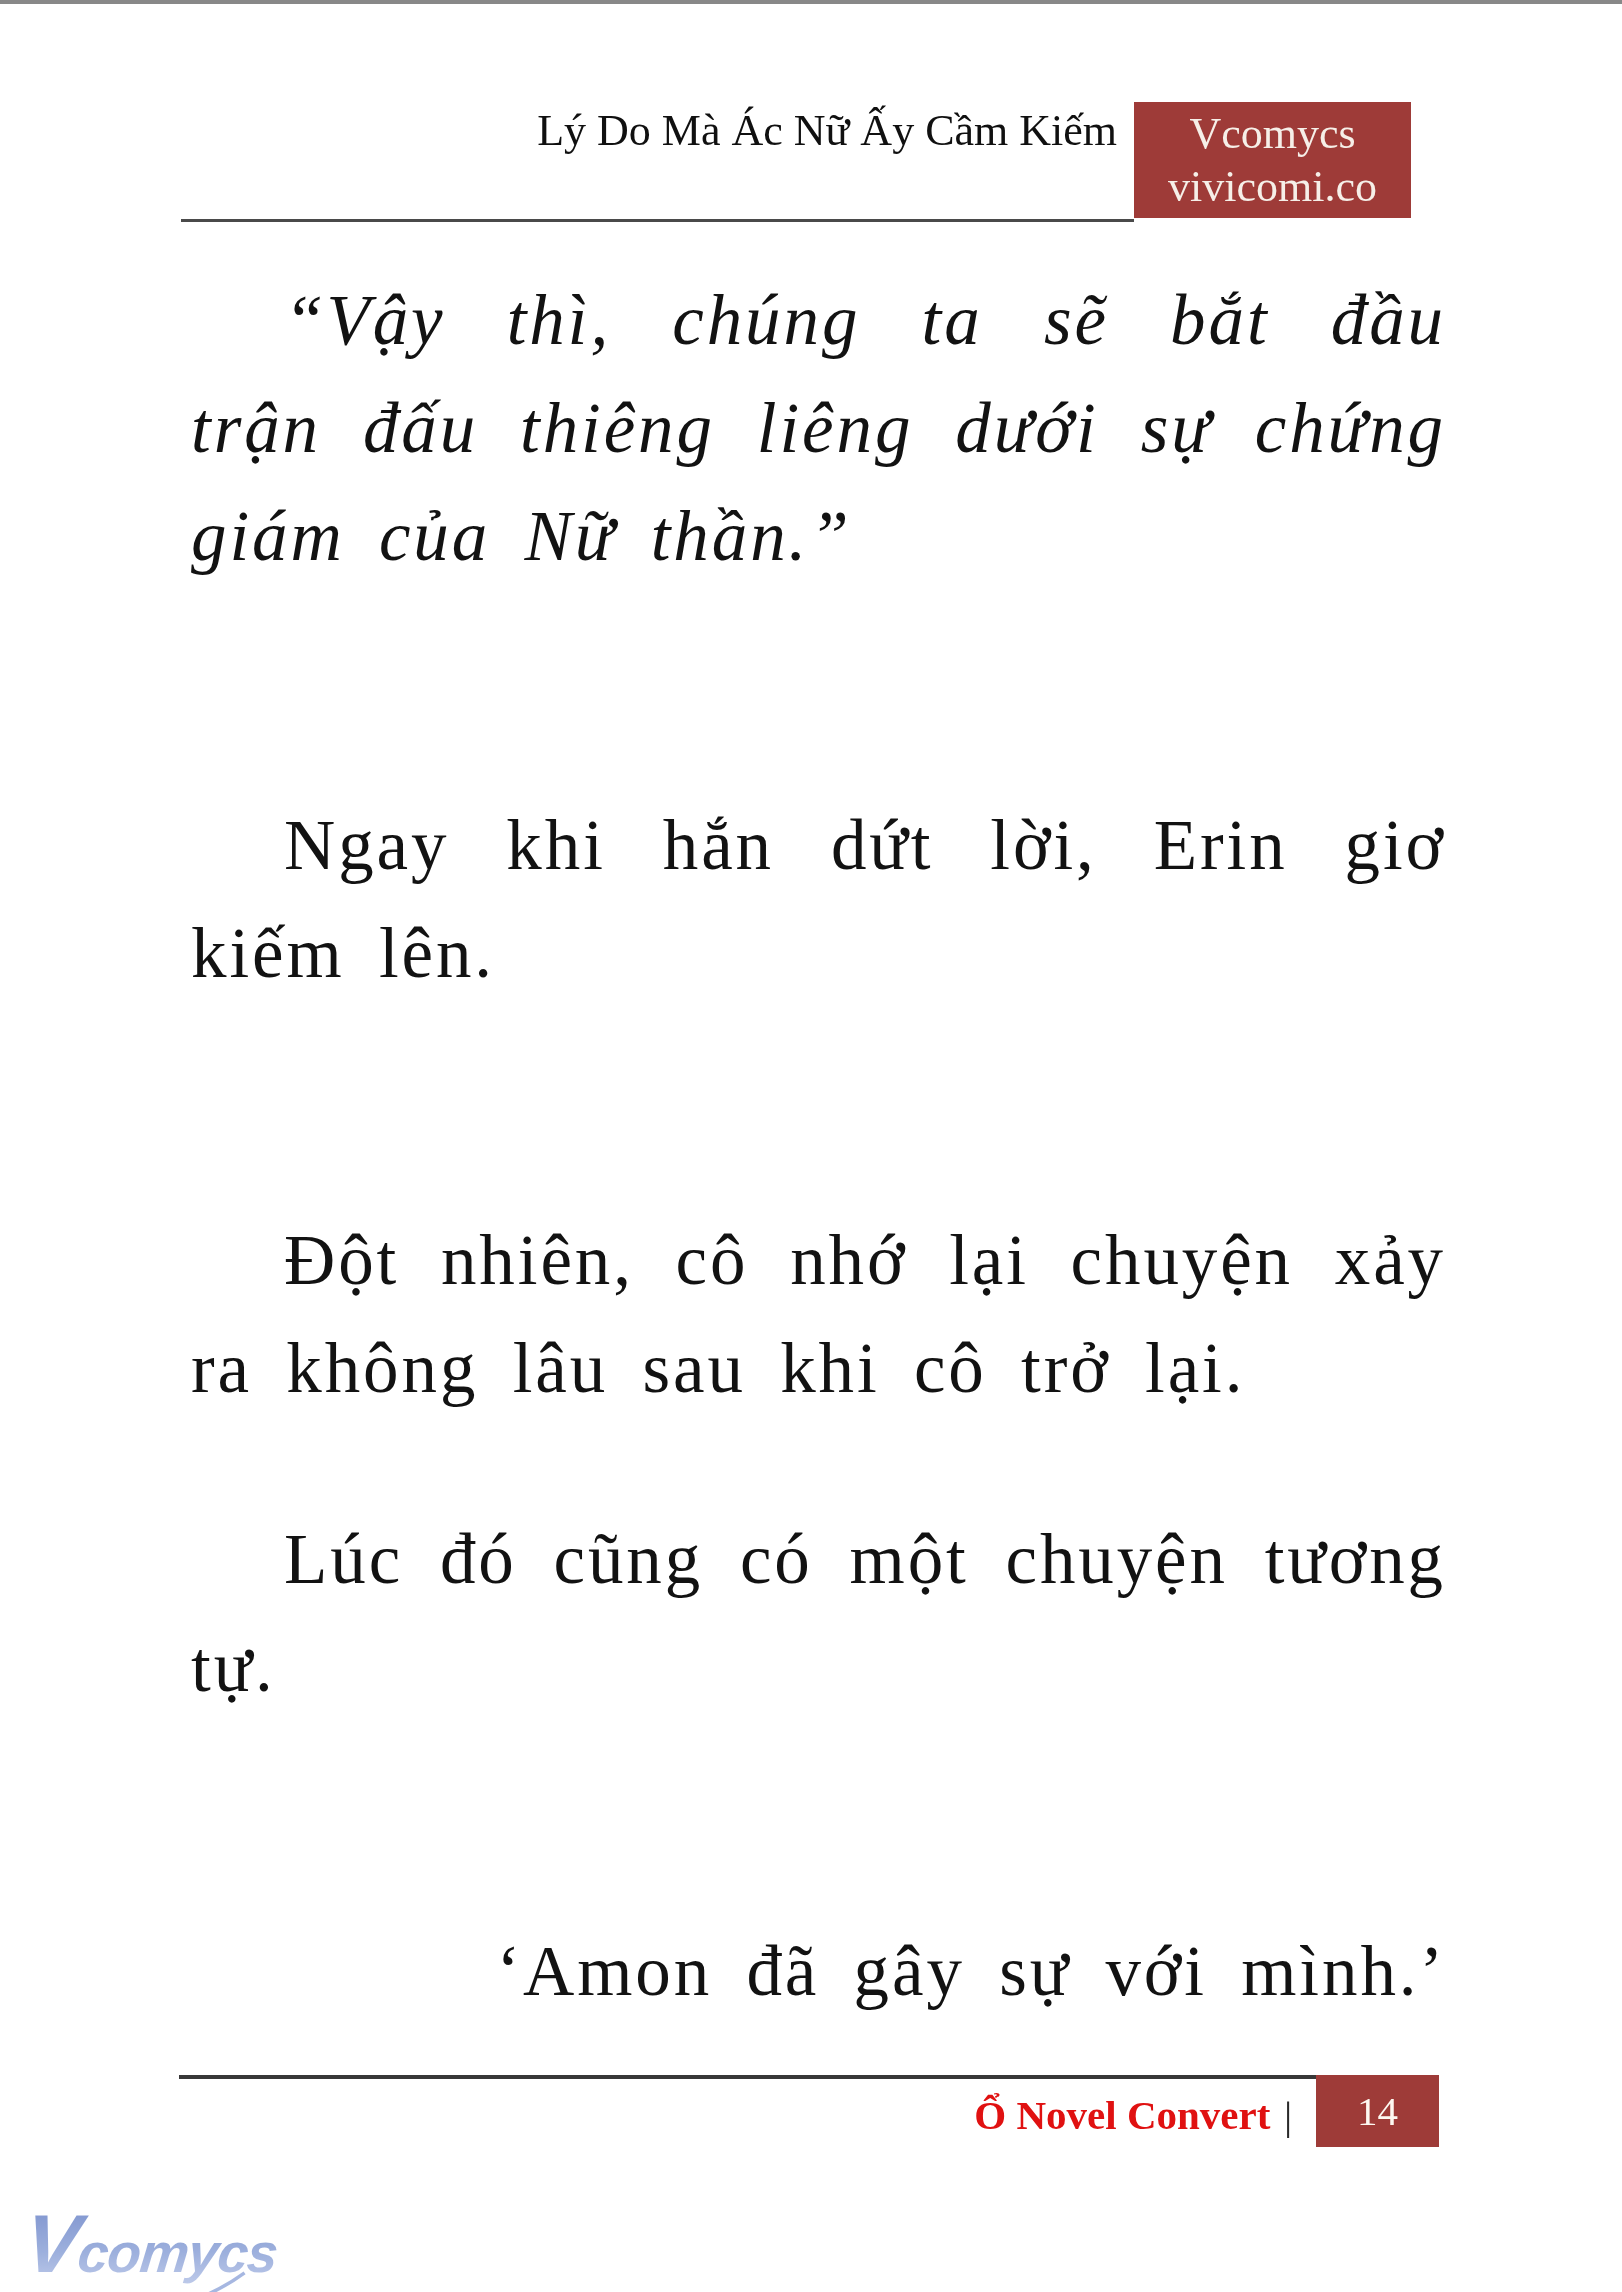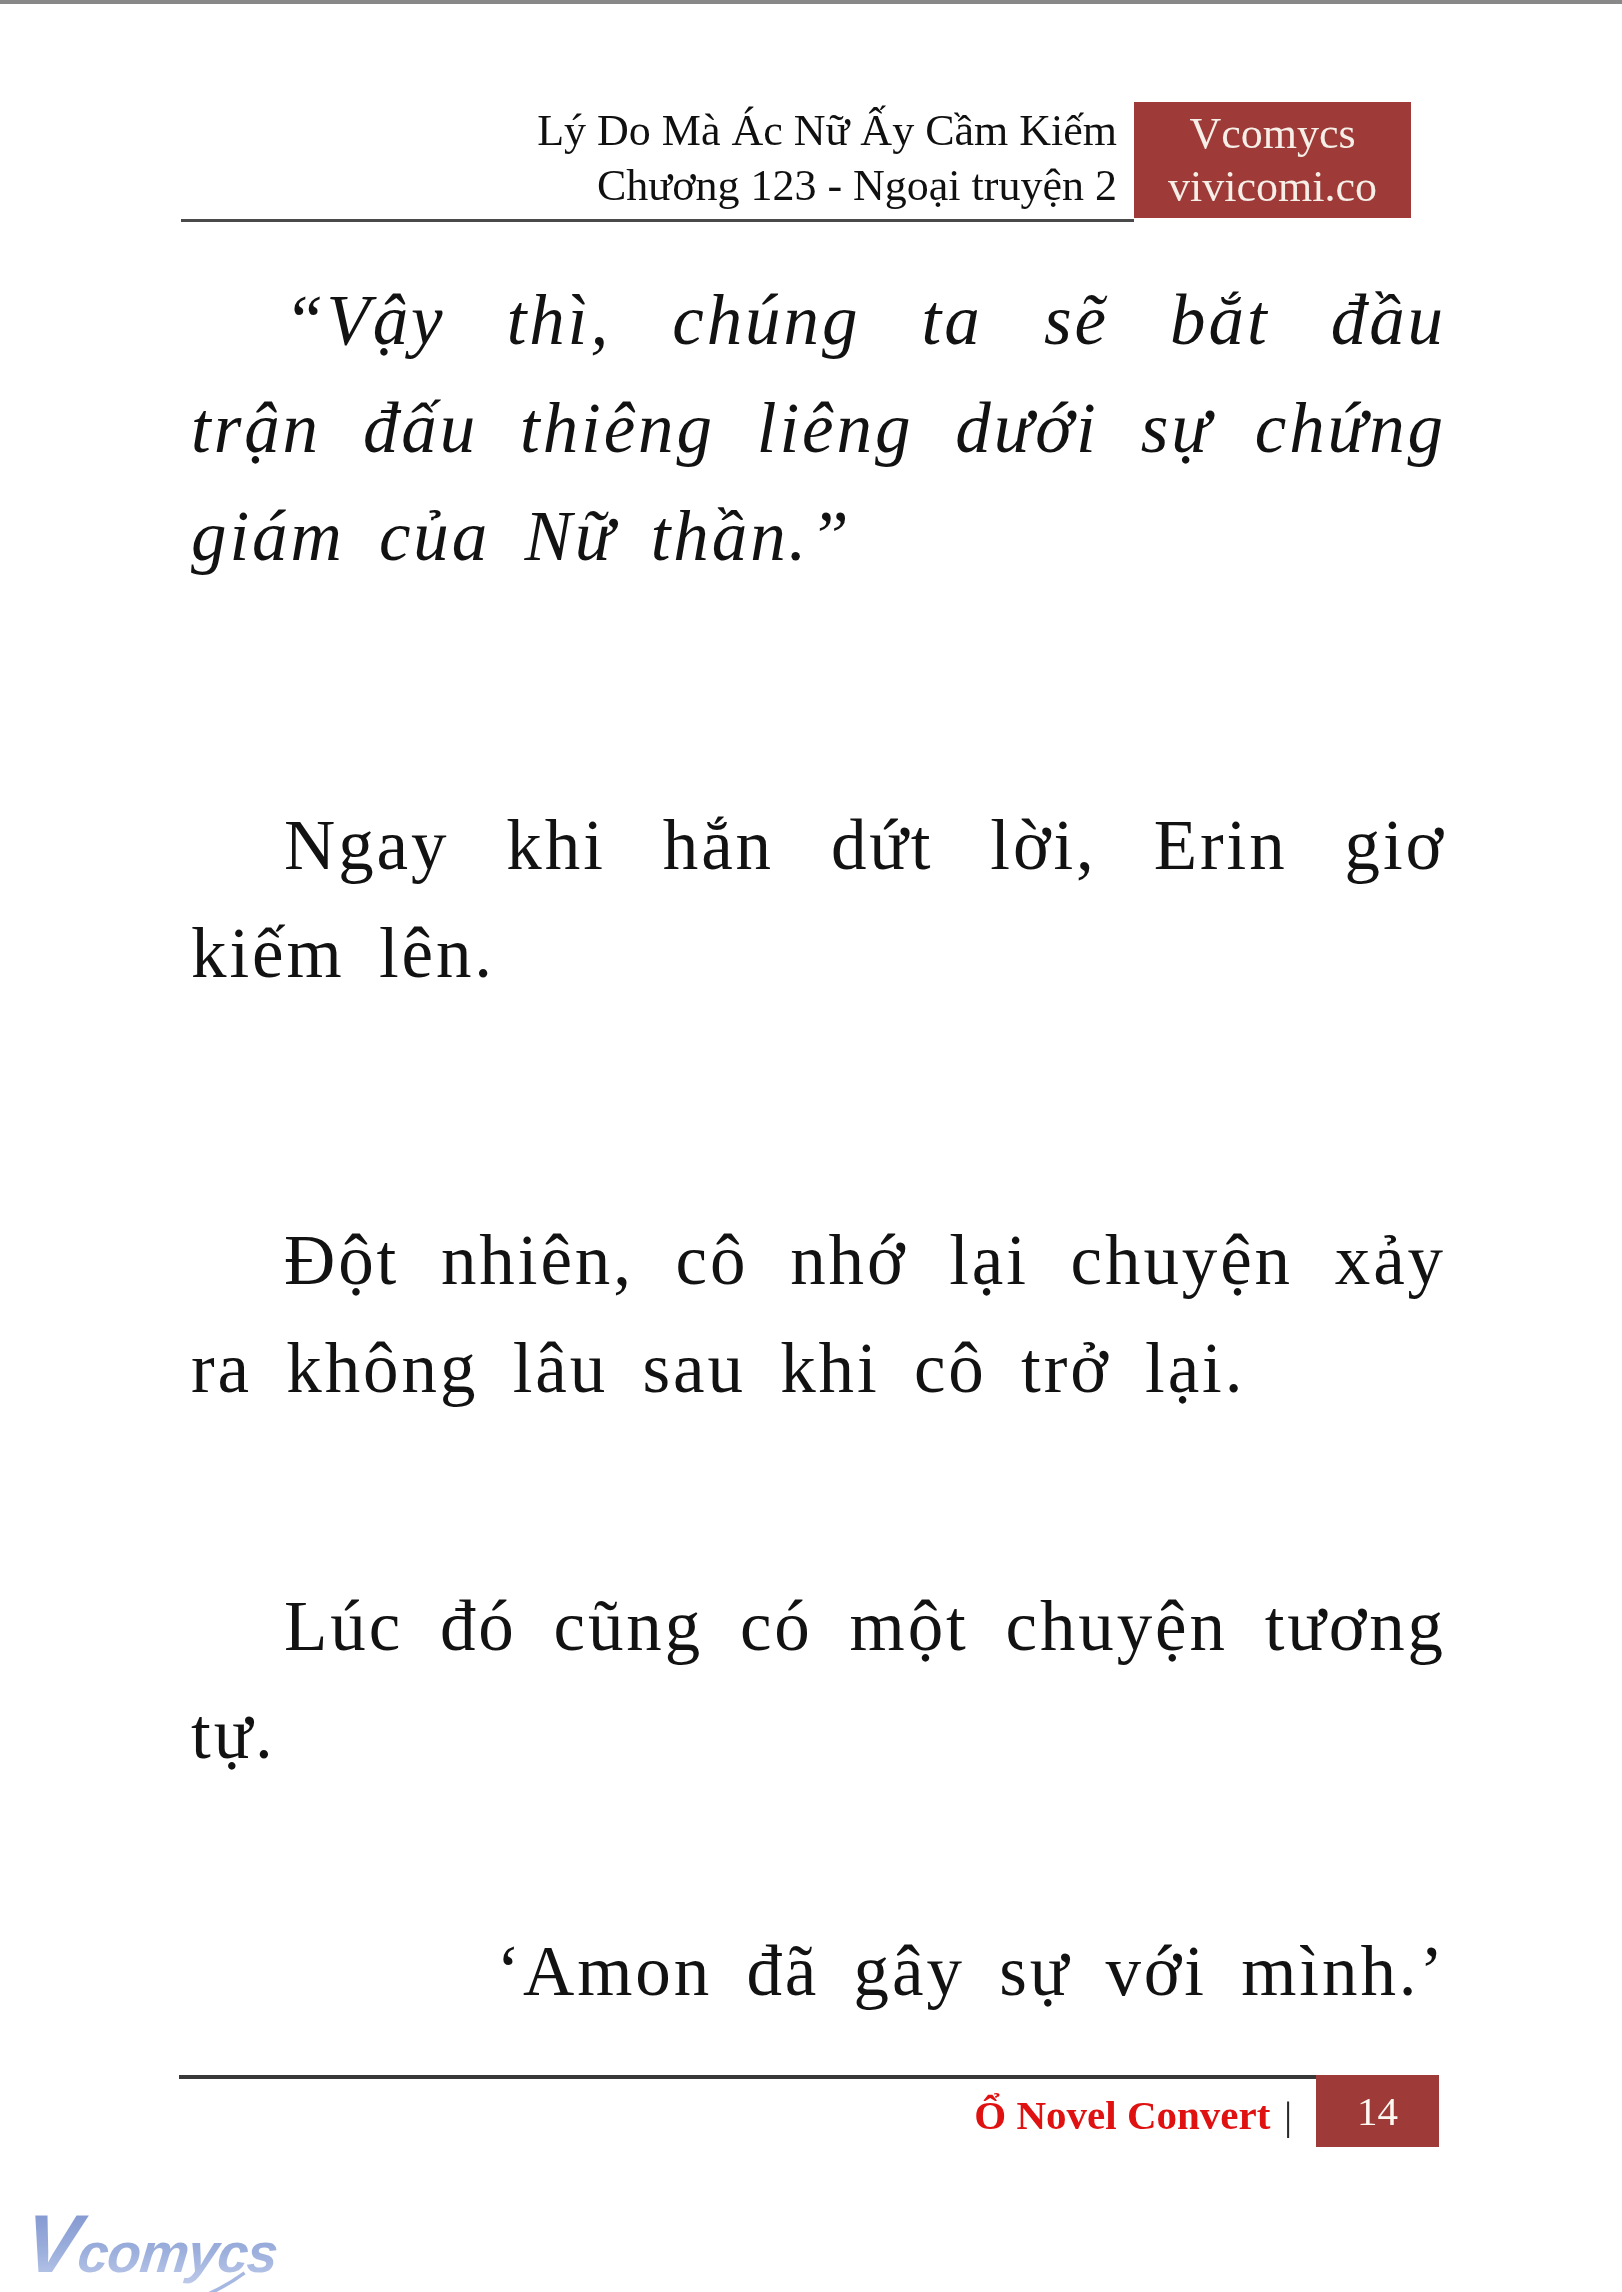--- a/index.html
+++ b/index.html
@@ -35,21 +35,21 @@
   .para{
     position:absolute;left:191px;width:1255px;margin:0;
     font-size:71px;line-height:108px;
     letter-spacing:2.9px;word-spacing:13.7px;
     text-align:justify;text-indent:93px;
     color:#121212;
   }
   .para.p1{top:262px;font-style:italic;}
   .para.p2{top:787px;font-family:Liberation Serif, serif;}
   .para.p3{top:1202px;}
-  .para.p4{top:1568px;}
+  .para.p4{top:1501px;}
   .para.p5{top:1913px;text-align:right;}
   
   .footer-rule{
     position:absolute;left:179px;top:2071px;width:1137px;height:3.9px;
     background:#383838;
   }
   .footer-text{
     position:absolute;left:179px;top:2075px;width:1127px;height:71px;
     display:flex;align-items:center;justify-content:flex-end;
     font-size:41px;white-space:nowrap;color:#151515;
@@ -79,21 +79,20 @@
   .watermark-text::first-letter{font-size:82px;}
   .watermark-swoosh{position:absolute;left:57px;top:61px;}
 </style>
 </head>
 <body>
 
 <div class="page">
 
   <div class="header-title">
     <div>Lý Do Mà Ác Nữ Ấy Cầm Kiếm</div>
-    <div>Chương 123 - Ngoại truyện 2</div>
   </div>
 
   <div class="brand-box">
     <div>Vcomycs</div>
     <div>vivicomi.co</div>
   </div>
 
   <div class="header-rule"></div>
 
   <main>

